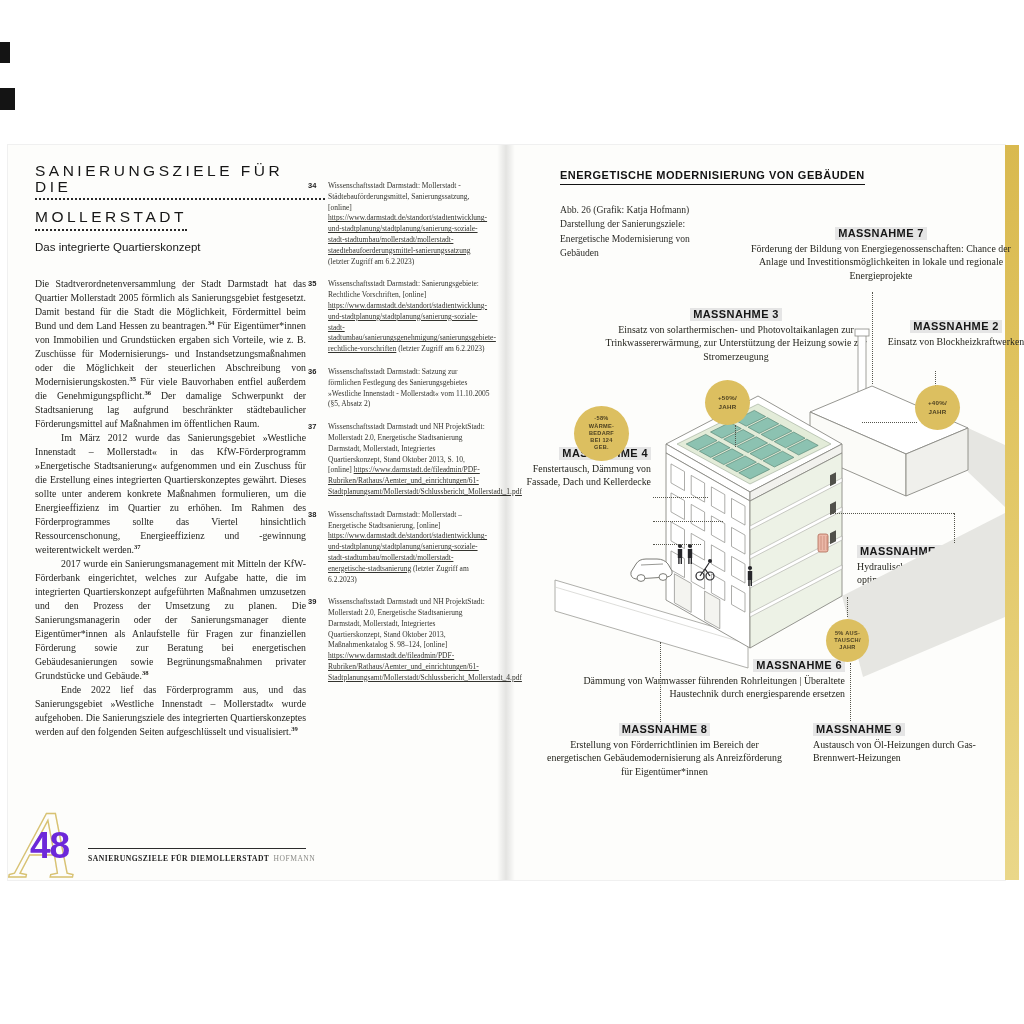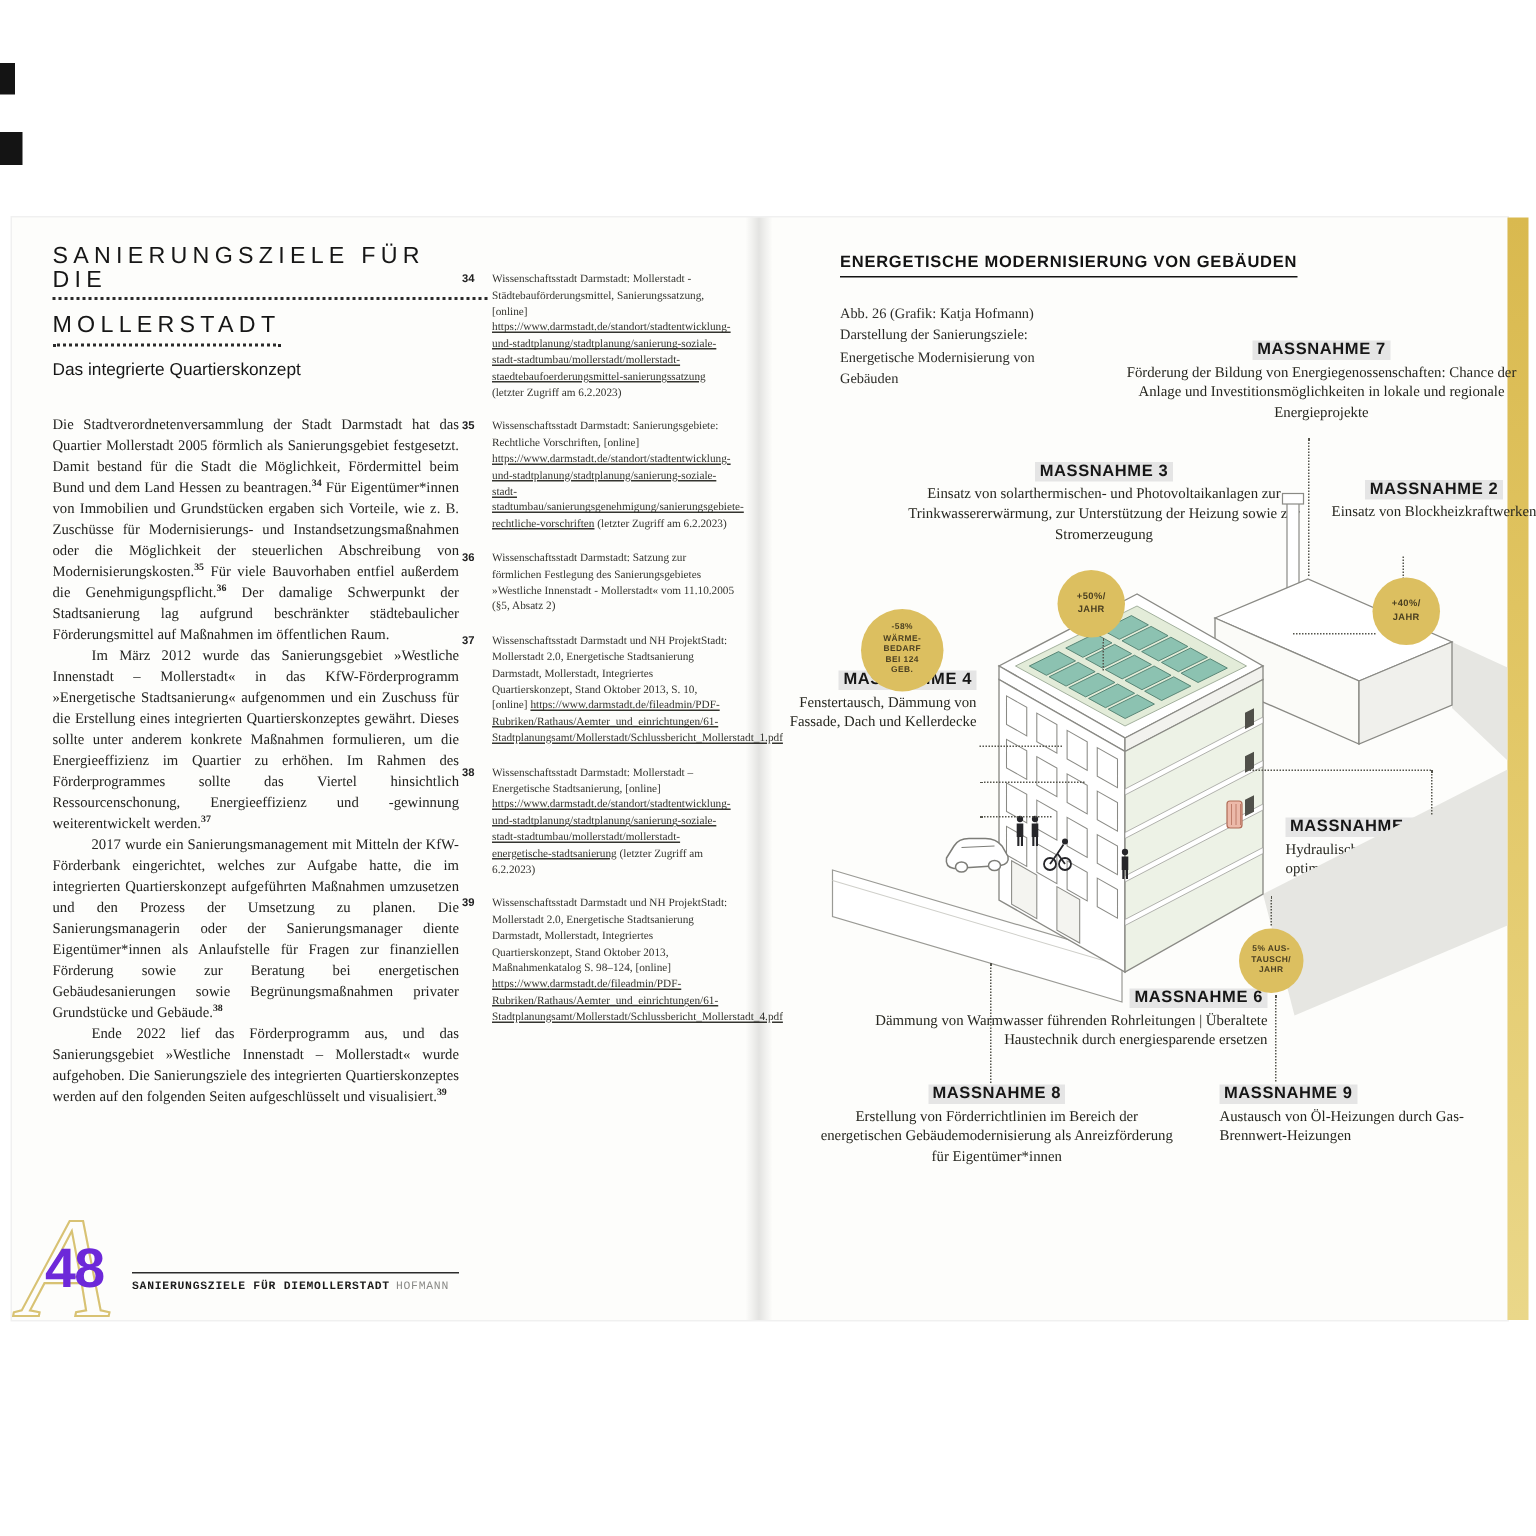--- a/index.html
+++ b/index.html
@@ -32,21 +32,21 @@
   #fn-col{position:absolute;left:300px;top:36px;width:182px;font-size:7.5px;line-height:1.44;color:#34342f;}
   .fn{position:relative;padding-left:20px;margin-bottom:12px;}
   .fn-num{position:absolute;left:0;top:0;font-family:"Liberation Sans",sans-serif;font-weight:bold;color:#222;}
   .fn u{text-decoration:underline;text-decoration-thickness:.5px;}
 
   .big-pagenum{position:absolute;font-family:Liberation Sans, sans-serif;font-weight:bold;
         font-size:37px;color:#6d28d9;letter-spacing:-1px;text-align:right;}
   #pagenum-left{left:22px;top:680px;}
   #watermark-a{position:absolute;left:0px;top:652px;width:130px;height:86px;}
   #footer-rule{position:absolute;left:80px;top:703px;width:218px;border-top:1px solid #2c2c2c;}
-  #footer-caption{position:absolute;left:80px;top:709px;font-family:Liberation Mono, monospace;
+  #footer-caption{position:absolute;left:80px;top:709px;font-family:Liberation Serif, serif;
         font-weight:bold;font-size:7.6px;letter-spacing:.5px;color:#1c1c1c;white-space:nowrap;}
   #footer-caption .author{font-weight:normal;color:#8a8a86;margin-left:4px;}
 
   
   #diagram{position:absolute;left:505px;top:145px;width:500px;height:735px;}
   #rp-header{position:absolute;left:55px;top:24px;font-family:"Liberation Sans",sans-serif;
         font-weight:bold;font-size:11px;letter-spacing:.5px;color:#131313;
         border-bottom:1.5px solid #131313;padding-bottom:3px;}
   #rp-caption{position:absolute;left:55px;top:58px;width:175px;font-size:9.6px;line-height:1.5;color:#2c2c28;}
 

